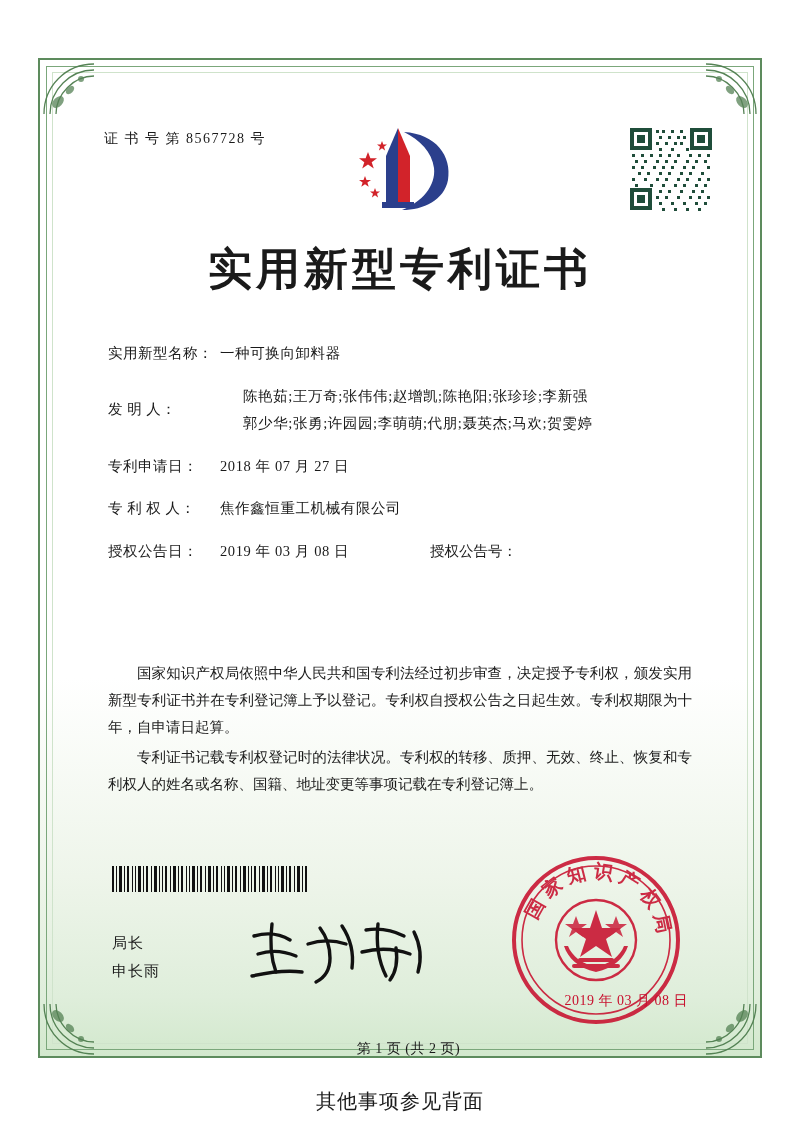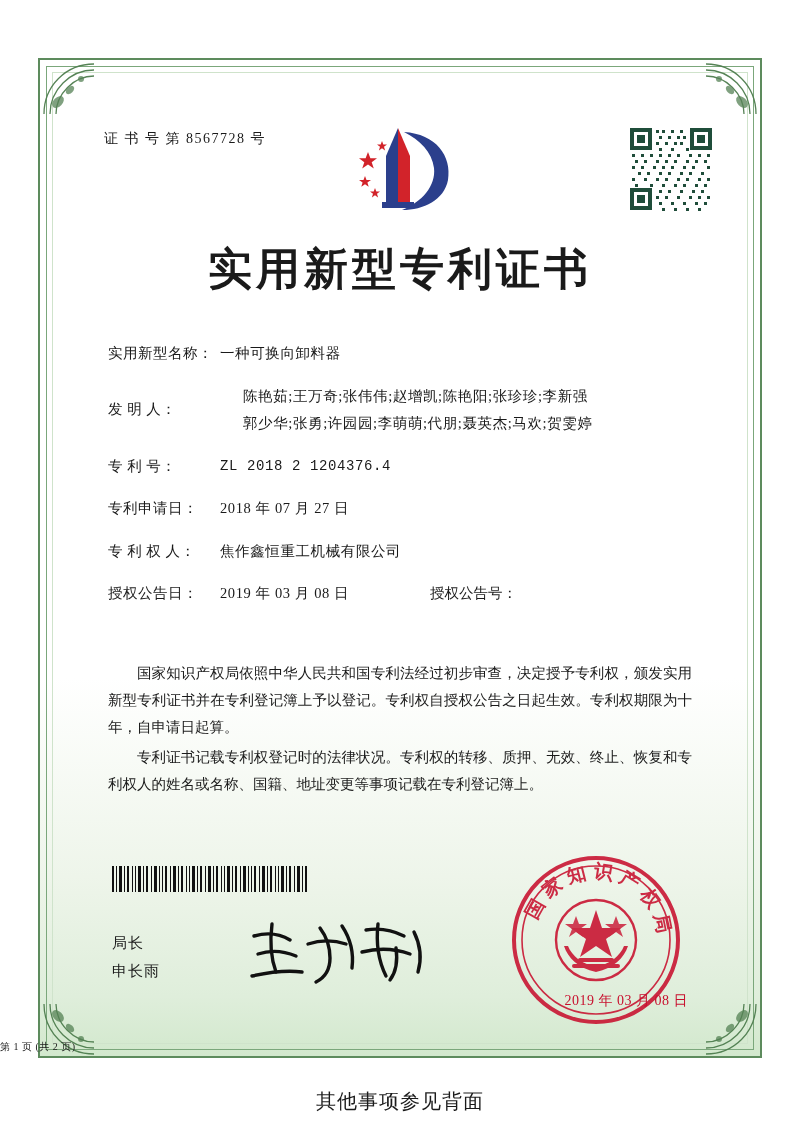--- a/index.html
+++ b/index.html
@@ -188,23 +188,24 @@
     bottom: 120px;
     font-size: 14px;
     color: #c8102e;
     letter-spacing: 0.5px;
     white-space: nowrap;
   }
 
   
   .page-num {
     position: absolute;
-    left: 0; right: 0;
+    left: 17px; right: 0;
     top: 1040px;
-    font-size: 10px;
+    text-align: center;
+    font-size: 14px;
     letter-spacing: 0.5px;
   }
   .footer-note {
     position: absolute;
     left: 0; right: 0;
     top: 1088px;
     text-align: center;
     font-size: 20px;
     letter-spacing: 1px;
   }
@@ -406,24 +407,20 @@
     </div>
 
     <div class="frow">
       <div class="flabel">发  明  人：</div>
       <div class="fvalue">
         <span class="line2">陈艳茹;王万奇;张伟伟;赵增凯;陈艳阳;张珍珍;李新强</span>
         <span class="line2">郭少华;张勇;许园园;李萌萌;代朋;聂英杰;马欢;贺雯婷</span>
       </div>
     </div>
 
-    <div class="frow">
-      <div class="flabel">专  利  号：</div>
-      <div class="fvalue mono">ZL 2018 2 1204376.4</div>
-    </div>
 
     <div class="frow">
       <div class="flabel">专利申请日：</div>
       <div class="fvalue">2018 年 07 月 27 日</div>
     </div>
 
     <div class="frow">
       <div class="flabel">专 利 权 人：</div>
       <div class="fvalue">焦作鑫恒重工机械有限公司</div>
     </div>

